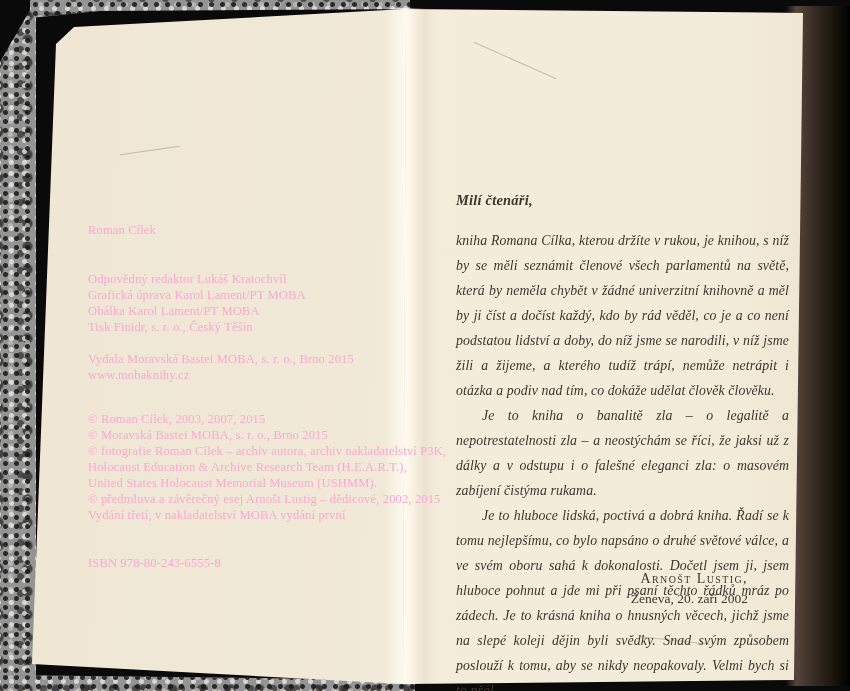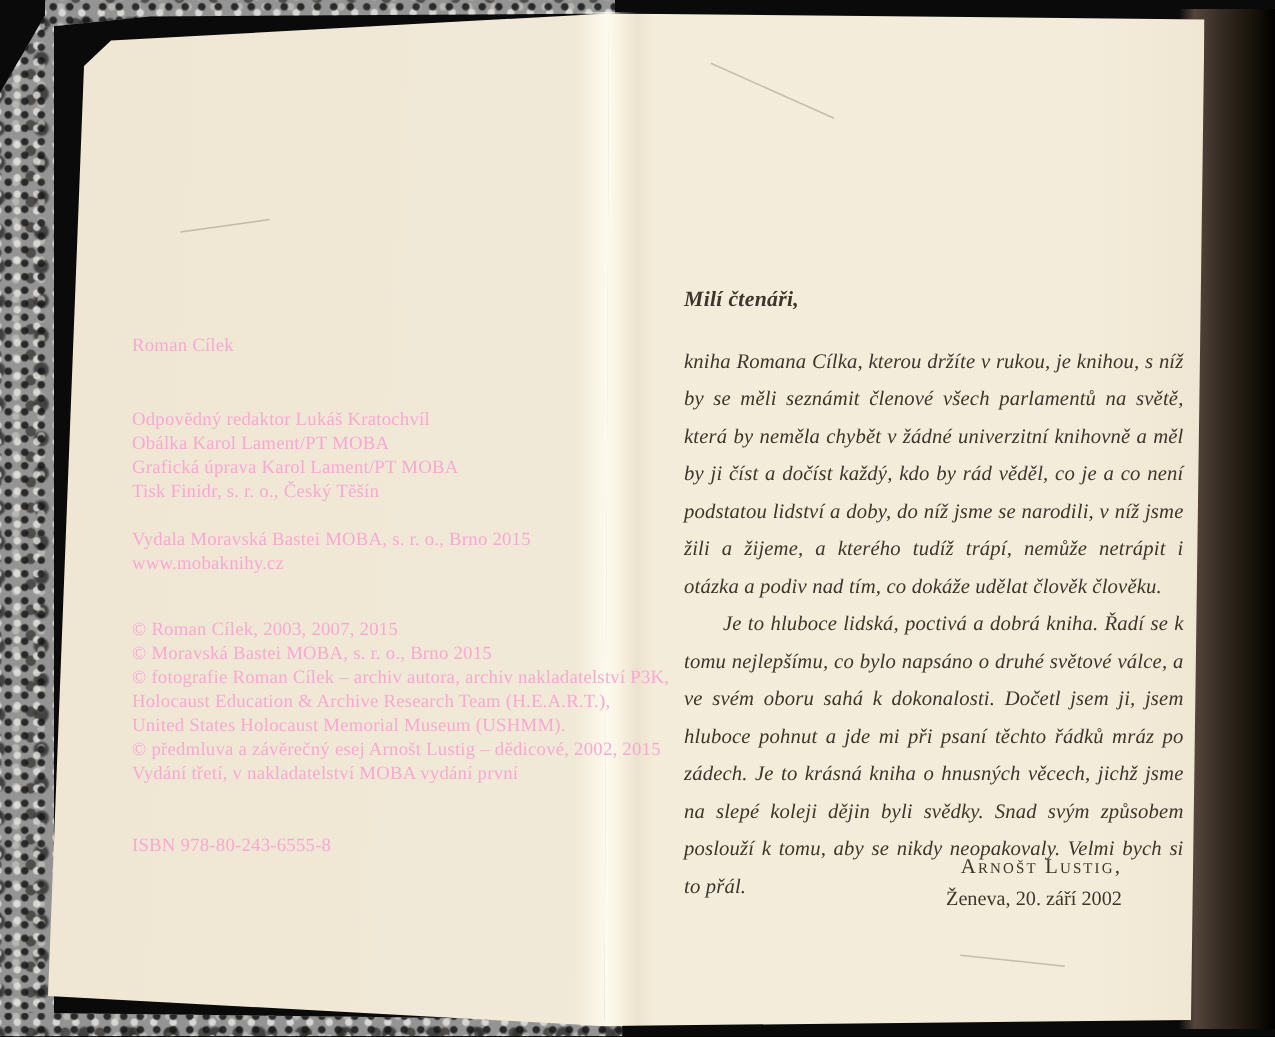--- a/index.html
+++ b/index.html
@@ -91,22 +91,22 @@
   <div class="scratch s1"></div>
   <div class="scratch s2"></div>
   <div class="scratch s3"></div>
 
   <div class="colophon">
     <div class="cblock gap-a">
       <div class="cline">Roman Cílek</div>
     </div>
     <div class="cblock gap-b">
       <div class="cline">Odpovědný redaktor Lukáš Kratochvíl</div>
+      <div class="cline">Grafická úprava Karol Lament/PT MOBA</div>
       <div class="cline">Obálka Karol Lament/PT MOBA</div>
-      <div class="cline">Grafická úprava Karol Lament/PT MOBA</div>
       <div class="cline">Tisk Finidr, s. r. o., Český Těšín</div>
     </div>
     <div class="cblock gap-c">
       <div class="cline">Vydala Moravská Bastei MOBA, s. r. o., Brno 2015</div>
       <div class="cline">www.mobaknihy.cz</div>
     </div>
     <div class="cblock gap-d">
       <div class="cline">© Roman Cílek, 2003, 2007, 2015</div>
       <div class="cline">© Moravská Bastei MOBA, s. r. o., Brno 2015</div>
       <div class="cline">© fotografie Roman Cílek – archiv autora, archiv nakladatelství P3K,</div>
@@ -118,20 +118,21 @@
       <div class="cline">Vydání třetí, v nakladatelství MOBA vydání první</div>
     </div>
     <div class="cblock">
       <div class="cline">ISBN 978-80-243-6555-8</div>
     </div>
   </div>
 
   <div class="foreword">
     <div class="salutation">Milí čtenáři,</div>
     <p>kniha Romana Cílka, kterou držíte v rukou, je knihou, s níž by se měli seznámit členové všech parlamentů na světě, která by neměla chybět v žádné univerzitní knihovně a měl by ji číst a dočíst každý, kdo by rád věděl, co je a co není podstatou lidství a doby, do níž jsme se narodili, v níž jsme žili a žijeme, a kterého tudíž trápí, nemůže netrápit i otázka a podiv nad tím, co dokáže udělat člověk člověku.</p>
+    <p class="indent">Je to kniha o banalitě zla – o legalitě a nepotrestatelnosti zla – a neostýchám se říci, že jaksi už z dálky a v odstupu i o falešné eleganci zla: o masovém zabíjení čistýma rukama.</p>
     <p class="indent">Je to hluboce lidská, poctivá a dobrá kniha. Řadí se k tomu nejlepšímu, co bylo napsáno o druhé světové válce, a ve svém oboru sahá k dokonalosti. Dočetl jsem ji, jsem hluboce pohnut a jde mi při psaní těchto řádků mráz po zádech. Je to krásná kniha o hnusných věcech, jichž jsme na slepé koleji dějin byli svědky. Snad svým způsobem poslouží k tomu, aby se nikdy neopakovaly. Velmi bych si to přál.</p>
   </div>
 
   <div class="signature">
     <div class="sig-name">Arnošt Lustig,</div>
     <div class="sig-place">Ženeva, 20. září 2002</div>
   </div>
 
 </div>
 

